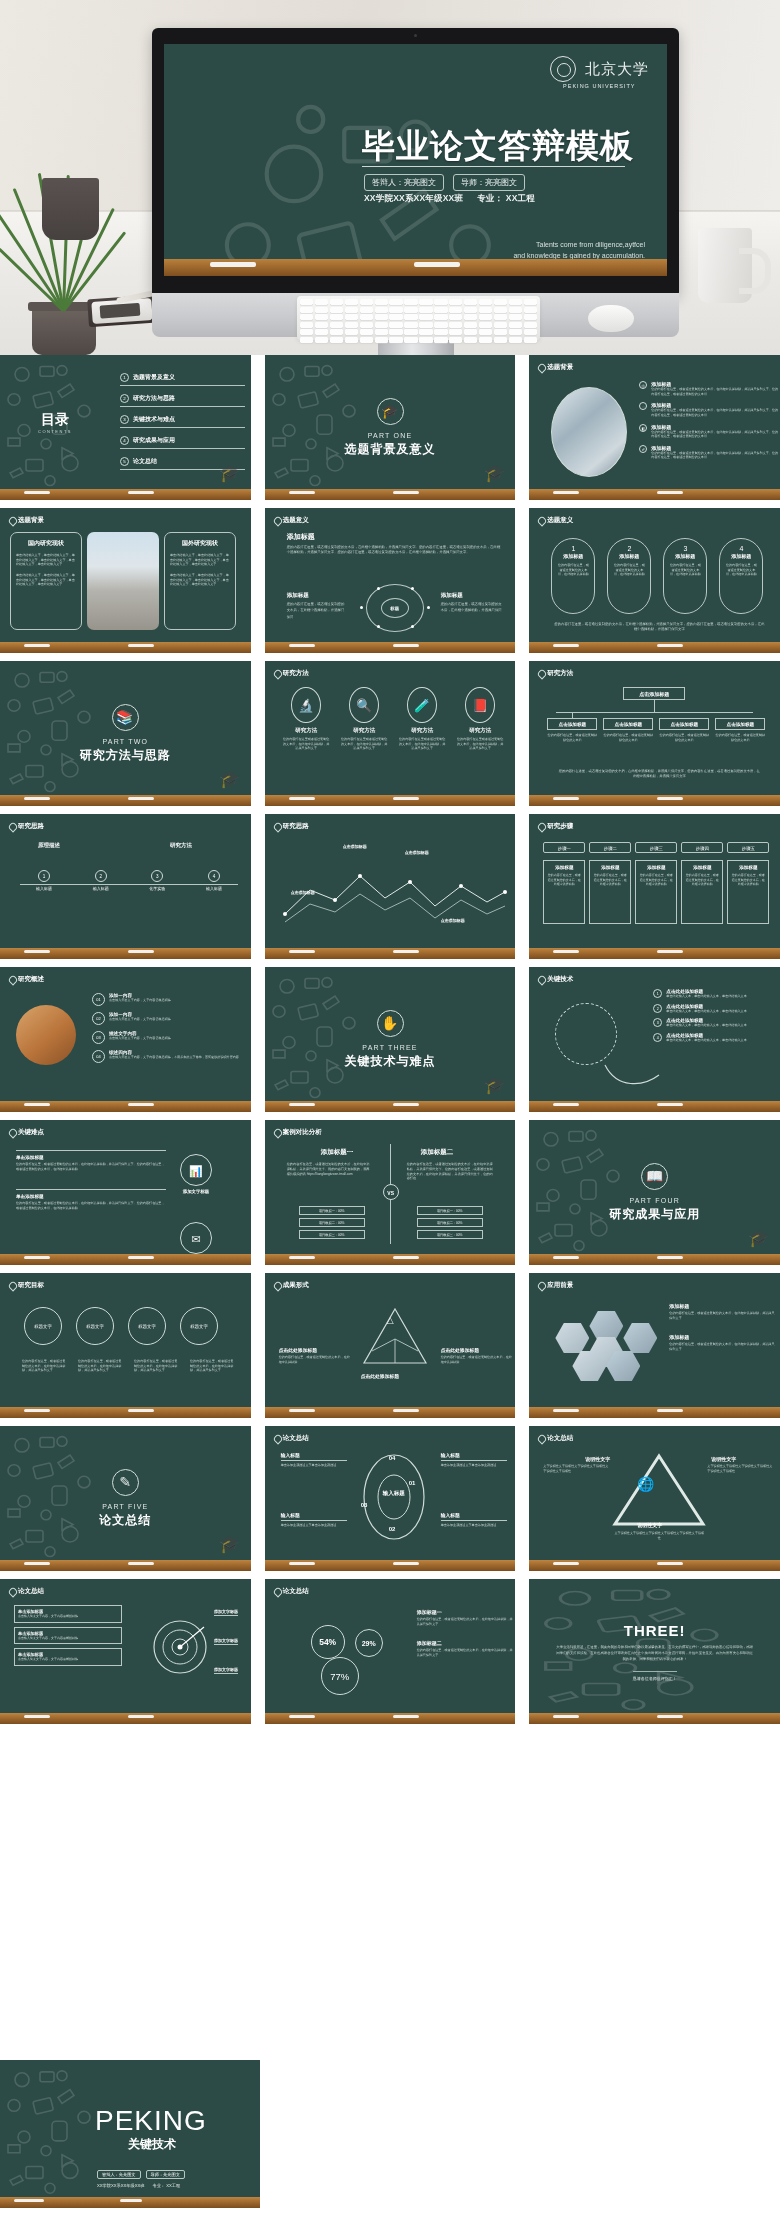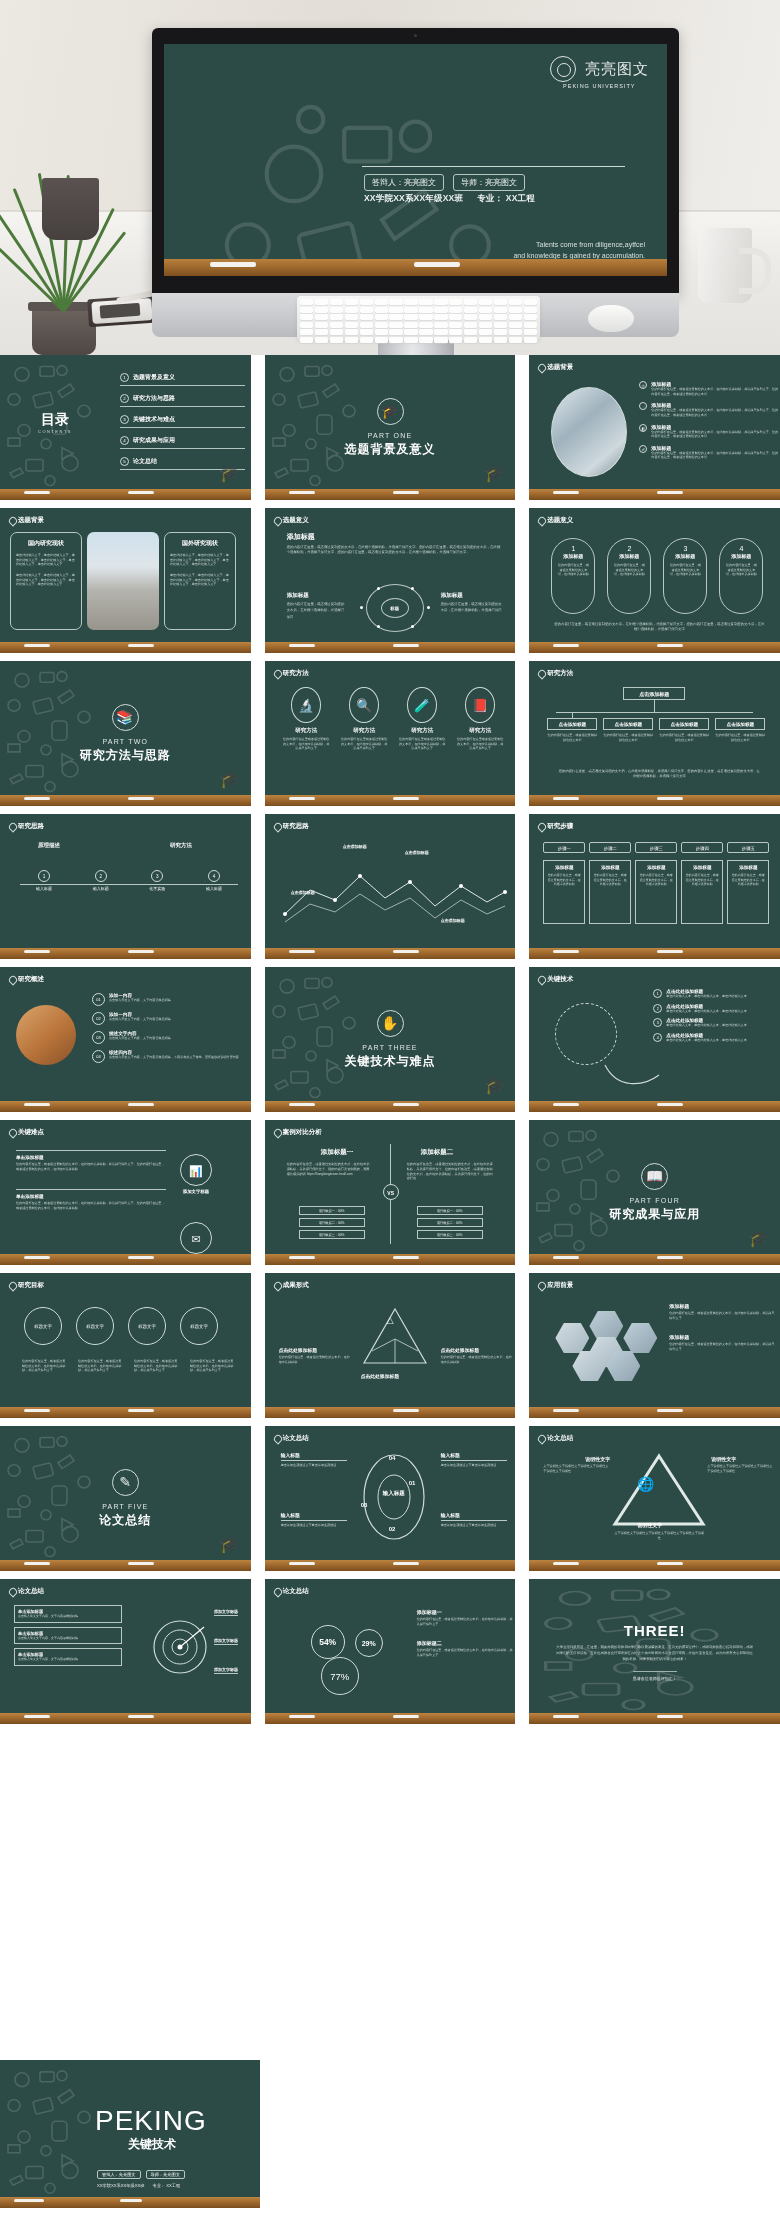--- a/index.html
+++ b/index.html
@@ -275,25 +275,26 @@
           <circle cx="146" cy="96" r="9"></circle>
             <path d="M140 140 l16 12"></path>
           <circle cx="70" cy="36" r="6"></circle>
             <path d="M132 200 l14 -6"></path>
         </g>
       </svg>
 
       <div class="pku">
         <div>
           <span class="seal"></span>
-          <span class="zh">亮亮图文</span>
+          <span class="zh">北京大学</span>
         </div>
         <div class="en">PEKING UNIVERSITY</div>
       </div>
 
+      <div class="hero-title">毕业论文答辩模板</div>
       <div class="hero-rule"></div>
       <div class="hero-badges">
         <span>答辩人：亮亮图文</span>
         <span>导师：亮亮图文</span>
       </div>
       <div class="hero-sub">
         <span>XX学院XX系XX年级XX班</span><em>专业： XX工程</em>
       </div>
       <div class="hero-motto">
         <div>Talents come from diligence,aytfcel</div>

